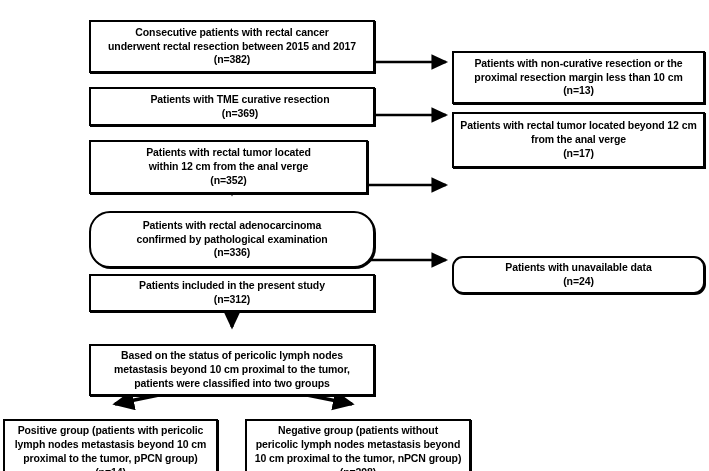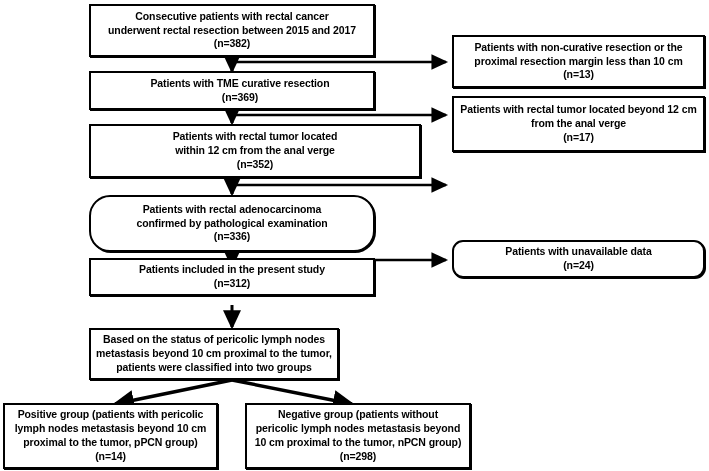--- a/index.html
+++ b/index.html
@@ -31,20 +31,21 @@
     padding: 2px 4px;
     letter-spacing: -0.1px;
   }
   .node .txt {
     width: 100%;
     white-space: pre-line;
   }
   
   .node.shadowed {
     box-shadow: 1px 1px 0 0 #000000;
+    margin-top: 16px;
   }
   svg.links {
     position: absolute;
     left: 0;
     top: 0;
     width: 709px;
     height: 471px;
     pointer-events: none;
   }
 </style>
@@ -85,38 +86,38 @@
     <span class="txt">Consecutive patients with rectal cancer
 underwent rectal resection between 2015 and 2017
 (n=382)</span>
   </div>
 
   <div class="node shadowed" style="left:89px; top:71px; width:286px; height:39px;padding-left:20px;">
     <span class="txt">Patients with TME curative resection
 (n=369)</span>
   </div>
 
-  <div class="node shadowed" style="left:89px; top:124px; width:332px; height:54px;">
+  <div class="node shadowed" style="left:89px; top:124px; width:279px; height:54px;">
     <span class="txt">Patients with rectal tumor located
 within 12 cm from the anal verge
 (n=352)</span>
   </div>
 
   <div class="node shadowed" style="left:89px; top:195px; width:286px; height:57px;border-radius:21px;">
     <span class="txt">Patients with rectal adenocarcinoma
 confirmed by pathological examination
 (n=336)</span>
   </div>
 
   <div class="node shadowed" style="left:89px; top:258px; width:286px; height:38px;">
     <span class="txt">Patients included in the present study
 (n=312)</span>
   </div>
 
-  <div class="node shadowed" style="left:89px; top:328px; width:250px; height:52px;">
+  <div class="node shadowed" style="left:89px; top:328px; width:286px; height:52px;">
     <span class="txt">Based on the status of pericolic lymph nodes
 metastasis beyond 10 cm proximal to the tumor,
 patients were classified into two groups</span>
   </div>
 
   <div class="node shadowed" style="left:452px; top:35px; width:253px; height:53px;">
     <span class="txt">Patients with  non-curative resection or the
 proximal resection margin less than 10 cm
 (n=13)</span>
   </div>

